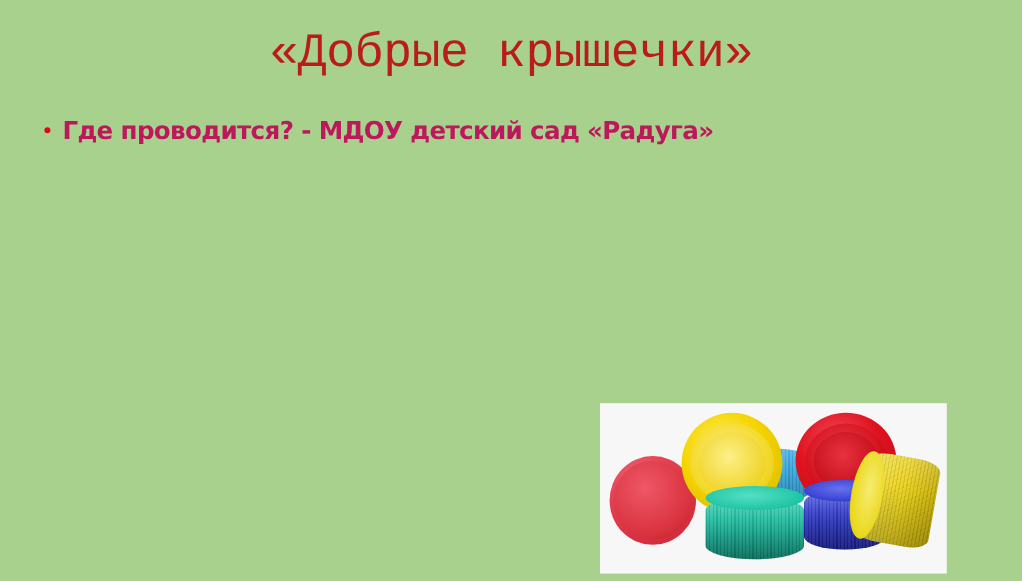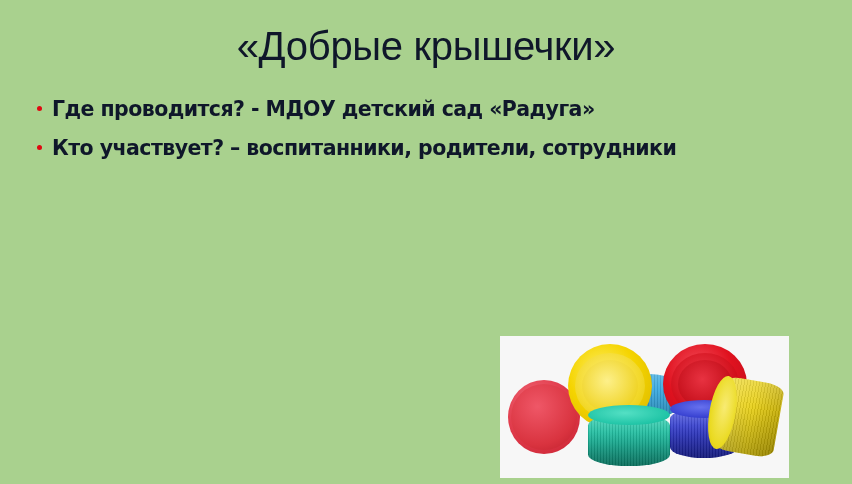--- a/index.html
+++ b/index.html
@@ -21,22 +21,22 @@
     overflow: hidden;
   }
 
   
   #slide-title {
     position: absolute;
     left: 0;
     top: 22px;
     width: 852px;
     text-align: center;
-    color: #0f172a;
-    font-family: Liberation Sans, sans-serif;
+    color: #b91c1c;
+    font-family: Liberation Mono, monospace;
     font-weight: 400;
     font-size: 40px;
     line-height: 48px;
     letter-spacing: -0.3px;
     white-space: nowrap;
   }
 
   
   #bullet-list {
     position: absolute;
@@ -61,24 +61,24 @@
   .bullet-dot {
     position: absolute;
     left: 3px;
     top: 12px;
     width: 5px;
     height: 5px;
     border-radius: 50%;
     background: #e00810;
   }
   .lead {
-    color: #0f172a;
+    color: #be185d;
   }
   .rest {
-    color: #0f172a;
+    color: #be185d;
   }
 
   
   #caps-photo {
     position: absolute;
     left: 500px;
     top: 336px;
     width: 289px;
     height: 142px;
     background: #f7f7f7;
@@ -136,24 +136,20 @@
   <div id="slide-title">«Добрые крышечки»</div>
 
   <div id="bullet-list">
 
     <div class="bullet-item">
       <span class="bullet-dot"></span>
       <span class="lead">Где проводится?</span><span class="rest">  - МДОУ детский сад «Радуга»</span>
     </div>
 
 
-    <div class="bullet-item">
-      <span class="bullet-dot"></span>
-      <span class="lead">Кто участвует?</span><span class="rest"> – воспитанники, родители, сотрудники</span>
-    </div>
 
 
 
   </div>
 
   <div id="caps-photo">
 
     <div class="cap" style="left:118px; top:38px; width:58px; height:44px; z-index:1;">
       <div class="side" style="background:#35a8e0;"></div>
       <div class="ridge"></div>

